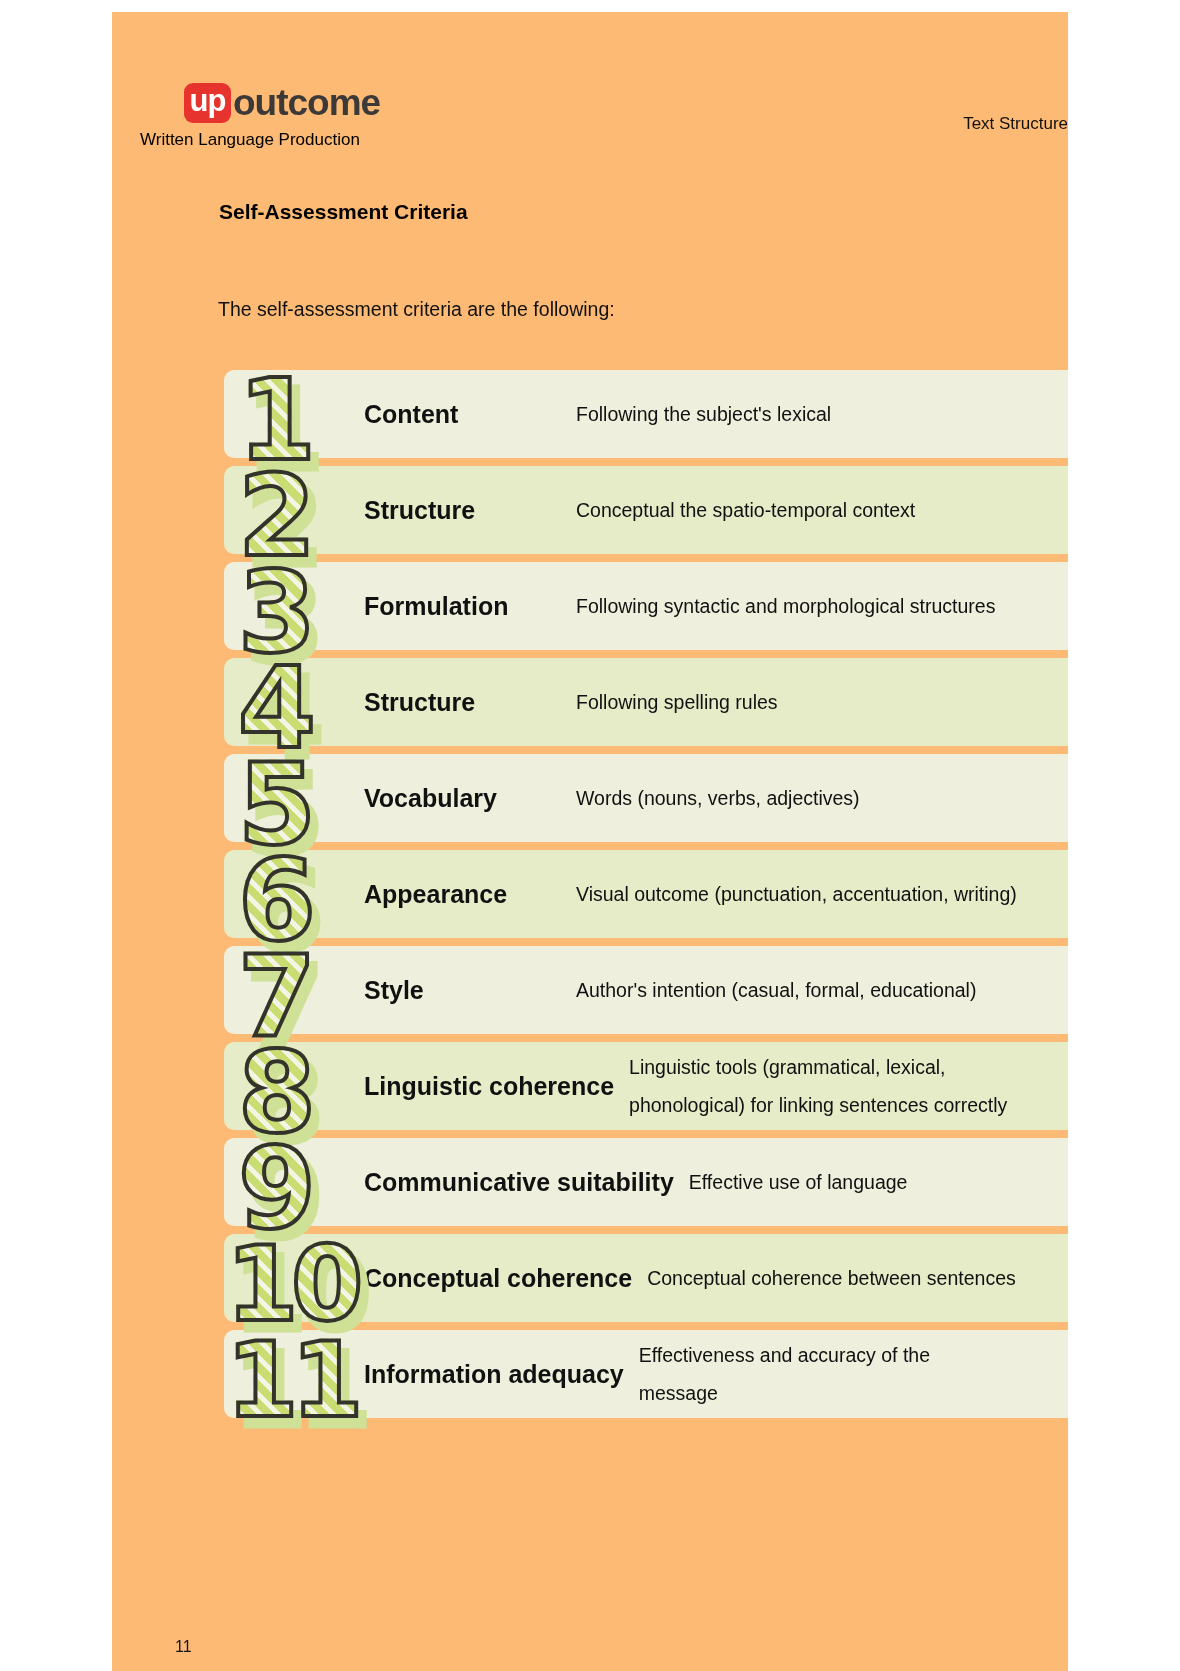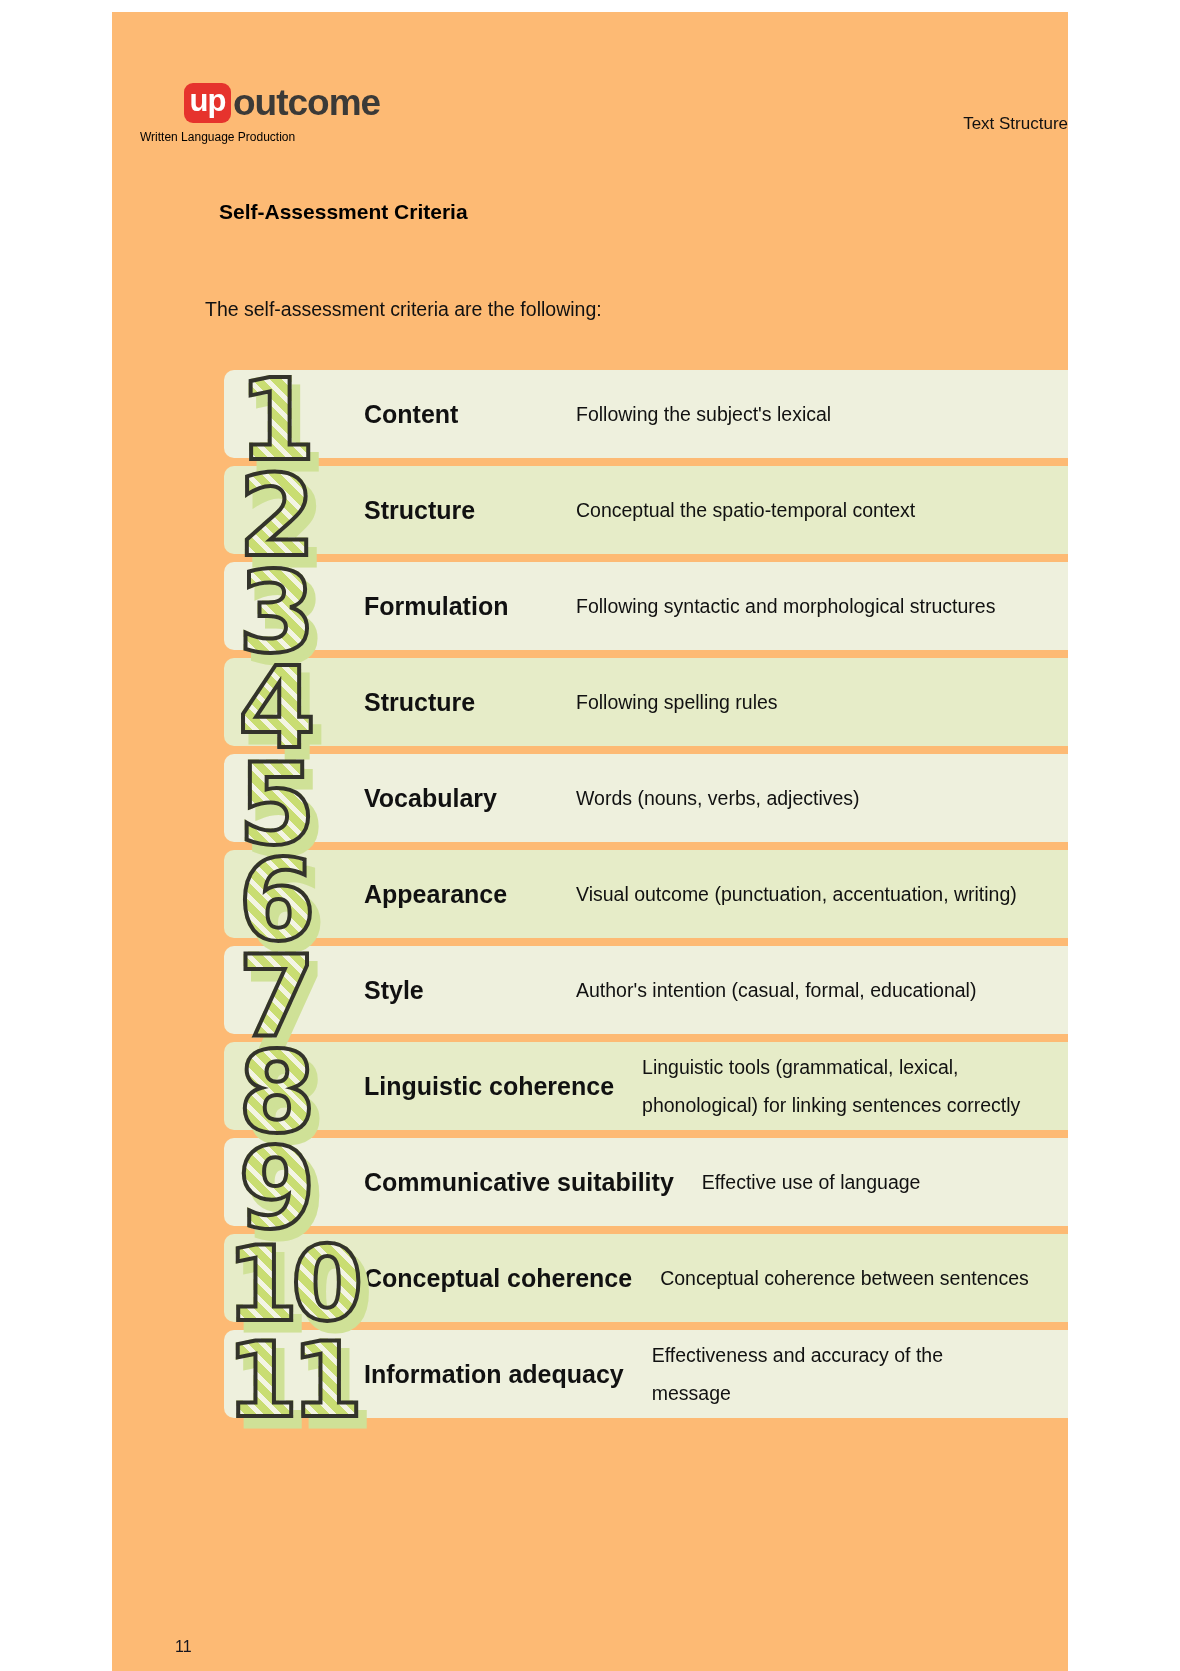--- a/index.html
+++ b/index.html
@@ -26,42 +26,42 @@
     font-size: 31px; font-weight: bold;
     letter-spacing: -1px;
     padding-bottom: 4px;
   }
   .logo-rest {
     color: #3b3a38;
     font-size: 37px; font-weight: bold;
     letter-spacing: -1px;
     margin-left: 2px;
   }
-  .brand-tagline { font-size: 12px; margin-top: 6px; color: #000000; }
+  .brand-tagline { font-size: 17px; margin-top: 6px; color: #000000; }
 
   .page-title {
     position: absolute;
     left: 0; right: 0;
     top: 102px;
     text-align: right;
     font-size: 17px;
     color: #111111;
     padding-left: 50px;
   }
 
   
   .section-heading {
     position: absolute;
     left: 107px; top: 188px;
     font-size: 21px; font-weight: bold;
     color: #000000;
   }
   .intro-text {
     position: absolute;
-    left: 93px; top: 286px;
+    left: 106px; top: 286px;
     font-size: 19.5px;
     color: #111111;
   }
 
   
   .criteria-list {
     position: absolute;
     left: 112px; top: 358px;
     width: 983px;
     display: flex;
@@ -107,21 +107,21 @@
     left: 22px; top: 4px;
     color: #cfe197;
     -webkit-text-stroke: 5px #cfe197;
   }
   .num.wide { left: 2px; font-size: 104px; top: -2px; }
   .num.wide.shadow { left: 10px; top: 8px; }
 
   .title-cell {
     flex: 0 0 auto;
     min-width: 212px;
-    padding-right: 28px;
+    padding-right: 15px;
     font-size: 25px;
     font-weight: bold;
     color: #111111;
     z-index: 1;
   }
   .desc-cell {
     flex: 1 1 auto;
     font-size: 19.5px;
     line-height: 1.95;
     color: #111111;

